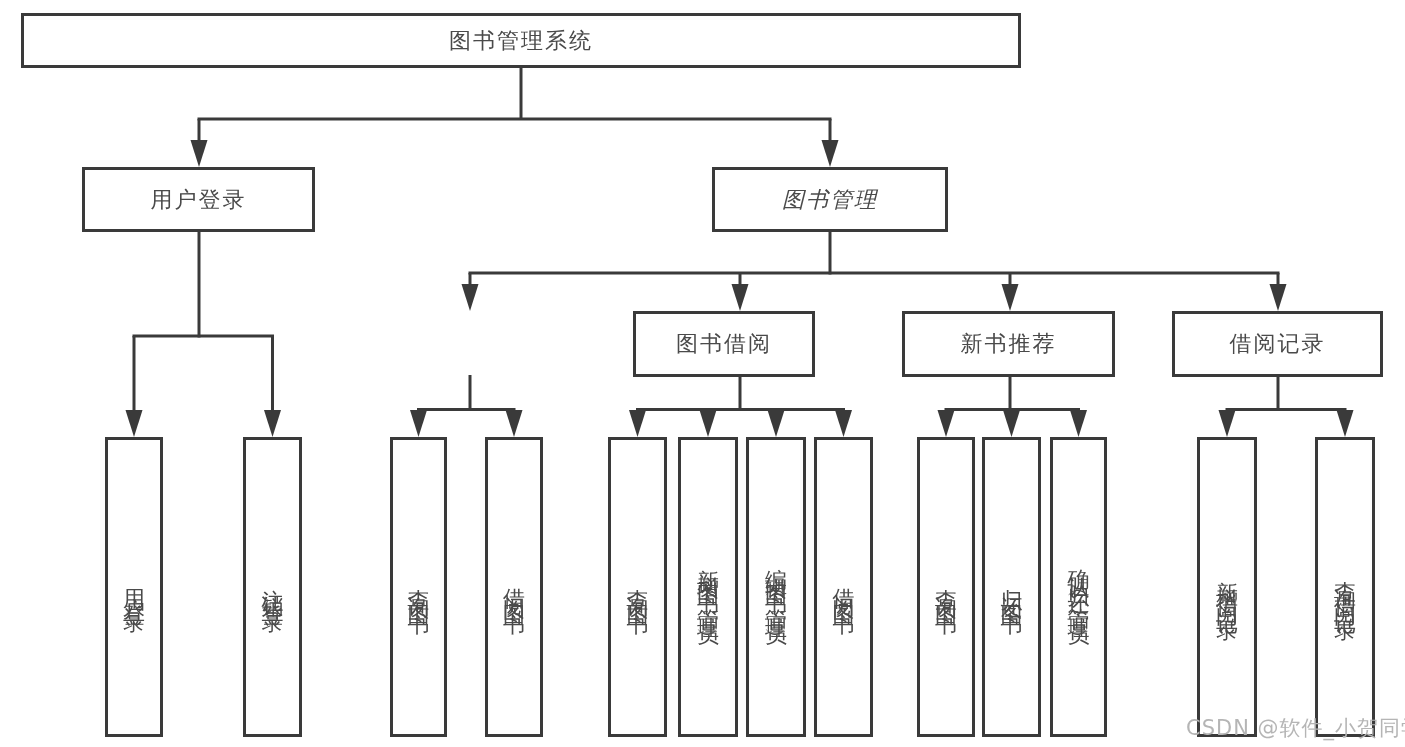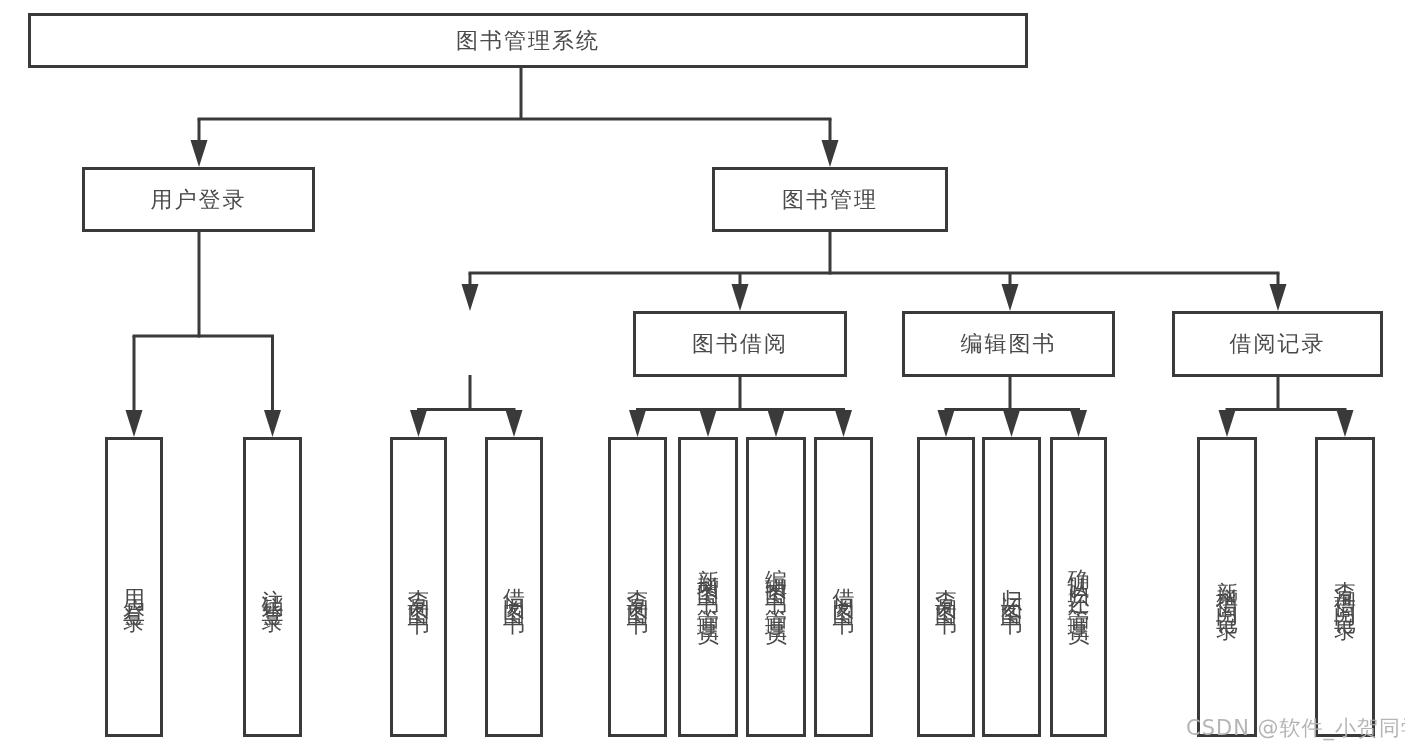--- a/index.html
+++ b/index.html
@@ -123,36 +123,36 @@
 
       <polygon points="937.5,410 954.5,410 946,437"></polygon>
       <polygon points="1003,410 1020,410 1011.5,437"></polygon>
       <polygon points="1070,410 1087,410 1078.5,437"></polygon>
 
       <polygon points="1218.5,410 1235.5,410 1227,437"></polygon>
       <polygon points="1336.5,410 1353.5,410 1345,437"></polygon>
     </g>
   </svg>
 
-  <div class="node" style="left:21px; top:13px; width:1000px; height:55px;margin-left:7px;">
+  <div class="node" style="left:21px; top:13px; width:1000px; height:55px;">
     <span>图书管理系统</span>
   </div>
 
   <div class="node" style="left:82px; top:167px; width:233px; height:65px;">
     <span>用户登录</span>
   </div>
-  <div class="node" style="left:712px; top:167px; width:236px; height:65px;">
+  <div class="node" style="left:712px; top:167px; width:236px; height:65px;font-style:italic;">
     <span>图书管理</span>
   </div>
 
-  <div class="node" style="left:633px; top:311px; width:214px; height:66px;">
+  <div class="node" style="left:633px; top:311px; width:182px; height:66px;">
     <span>图书借阅</span>
   </div>
   <div class="node" style="left:902px; top:311px; width:213px; height:66px;">
-    <span>编辑图书</span>
+    <span>新书推荐</span>
   </div>
   <div class="node" style="left:1172px; top:311px; width:211px; height:66px;">
     <span>借阅记录</span>
   </div>
 
   <div class="leaf" style="left:105px; width:58px;">
     <span>用户登录</span>
   </div>
   <div class="leaf" style="left:243px; width:59px;">
     <span>注销登录</span>

